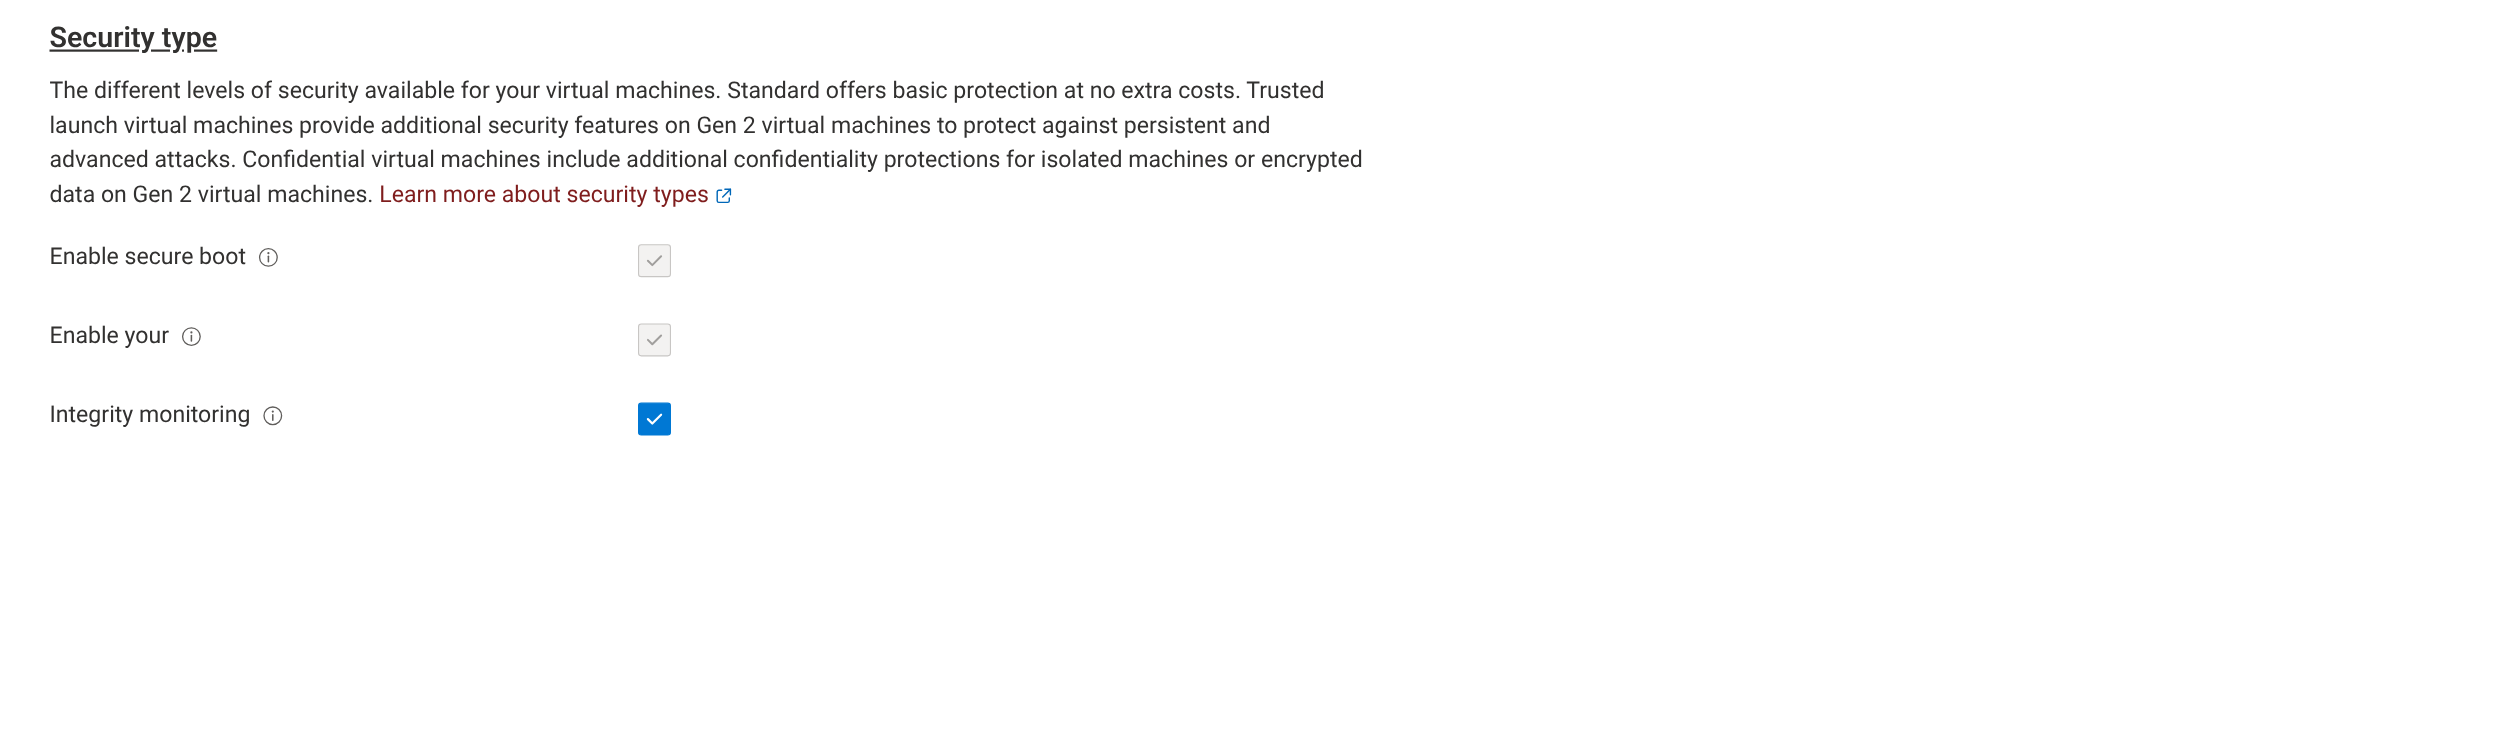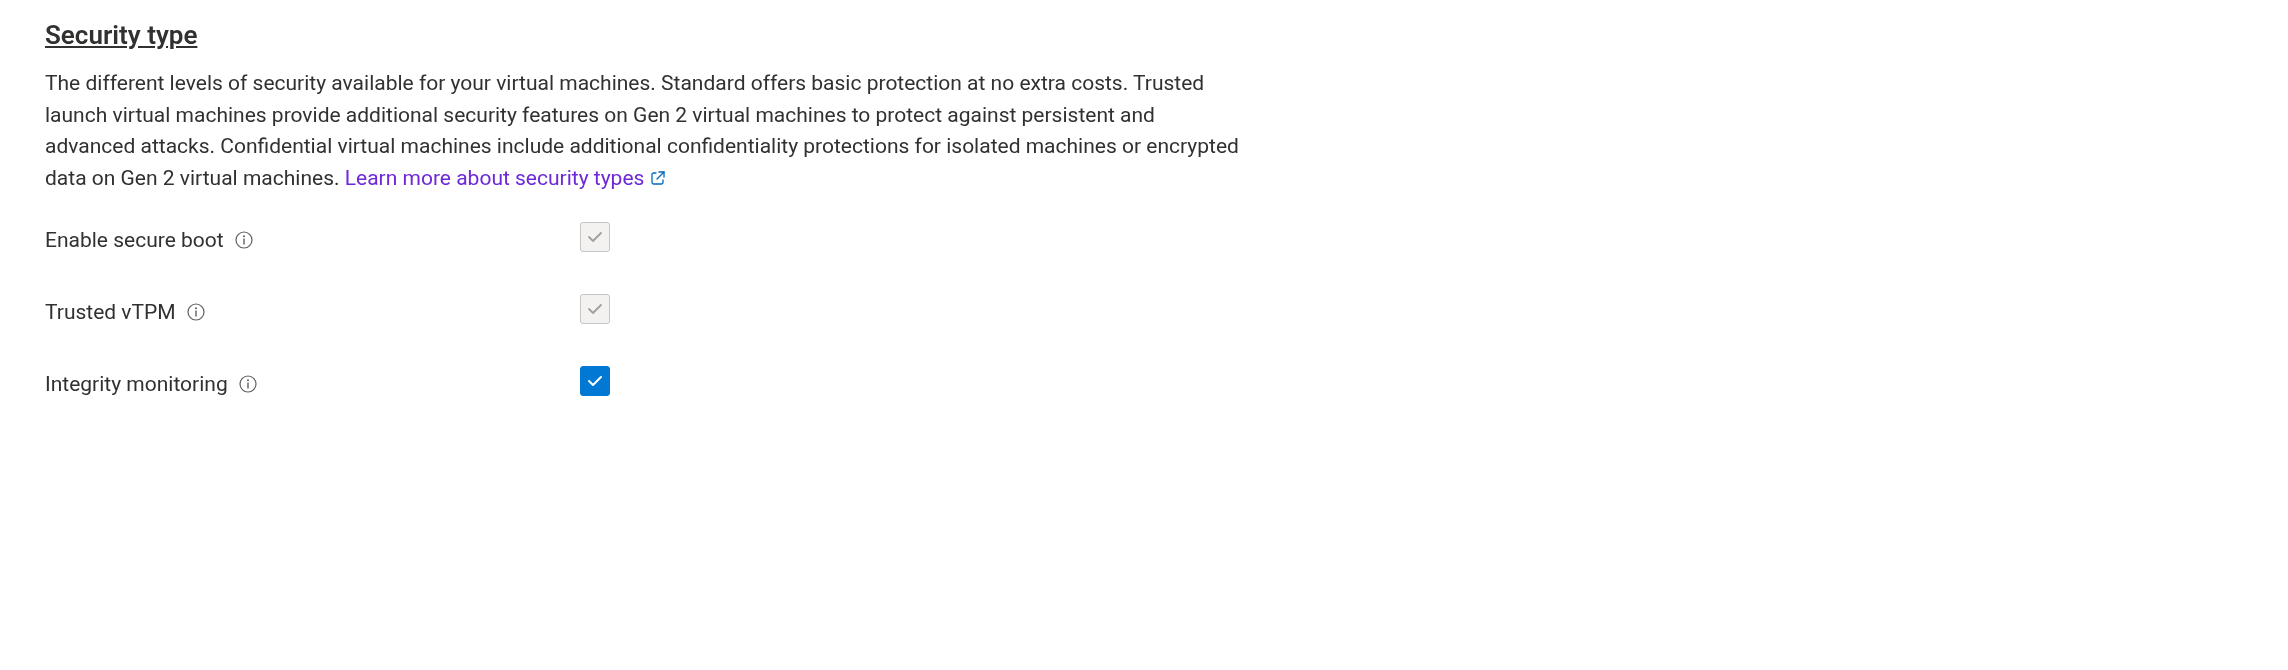--- a/index.html
+++ b/index.html
@@ -22,33 +22,33 @@
       text-decoration: underline;
     }
     .description {
       font-size: 21px;
       line-height: 1.5;
       color: #323130;
       max-width: 1200px;
       margin-bottom: 28px;
     }
     .link {
-      color: #6d28d9;
+      color: #7f1d1d;
       text-decoration: none;
       display: inline-flex;
       align-items: center;
       gap: 6px;
     }
     .external-icon {
       display: inline-flex;
       align-items: center;
     }
     .field-row {
       display: flex;
-      align-items: flex-end;
+      align-items: flex-start;
       margin-bottom: 42px;
       gap: 45px;
     }
     .field-row:last-child {
       margin-bottom: 0;
     }
     .field-label-wrap {
       display: flex;
       align-items: center;
       gap: 10px;
@@ -123,21 +123,21 @@
   </div>
   <div class="checkbox disabled-checked">
     <svg width="18" height="18" viewBox="0 0 18 18" fill="none">
       <path class="checkmark-disabled" d="M3 9l4 4 8-8" stroke-width="1.8" fill="none" stroke-linecap="round" stroke-linejoin="round"></path>
     </svg>
   </div>
 </div>
 
 <div class="field-row">
   <div class="field-label-wrap">
-    <span class="field-label">Trusted vTPM</span>
+    <span class="field-label">Enable your</span>
     <span class="info-icon">
       <svg width="20" height="20" viewBox="0 0 20 20" fill="none">
         <circle cx="10" cy="10" r="8" stroke="#605e5c" stroke-width="1.2" fill="none"></circle>
         <circle cx="10" cy="6.2" r="1" fill="#605e5c"></circle>
         <path d="M10 9v5" stroke="#605e5c" stroke-width="1.4" stroke-linecap="round"></path>
       </svg>
     </span>
   </div>
   <div class="checkbox disabled-checked">
     <svg width="18" height="18" viewBox="0 0 18 18" fill="none">

